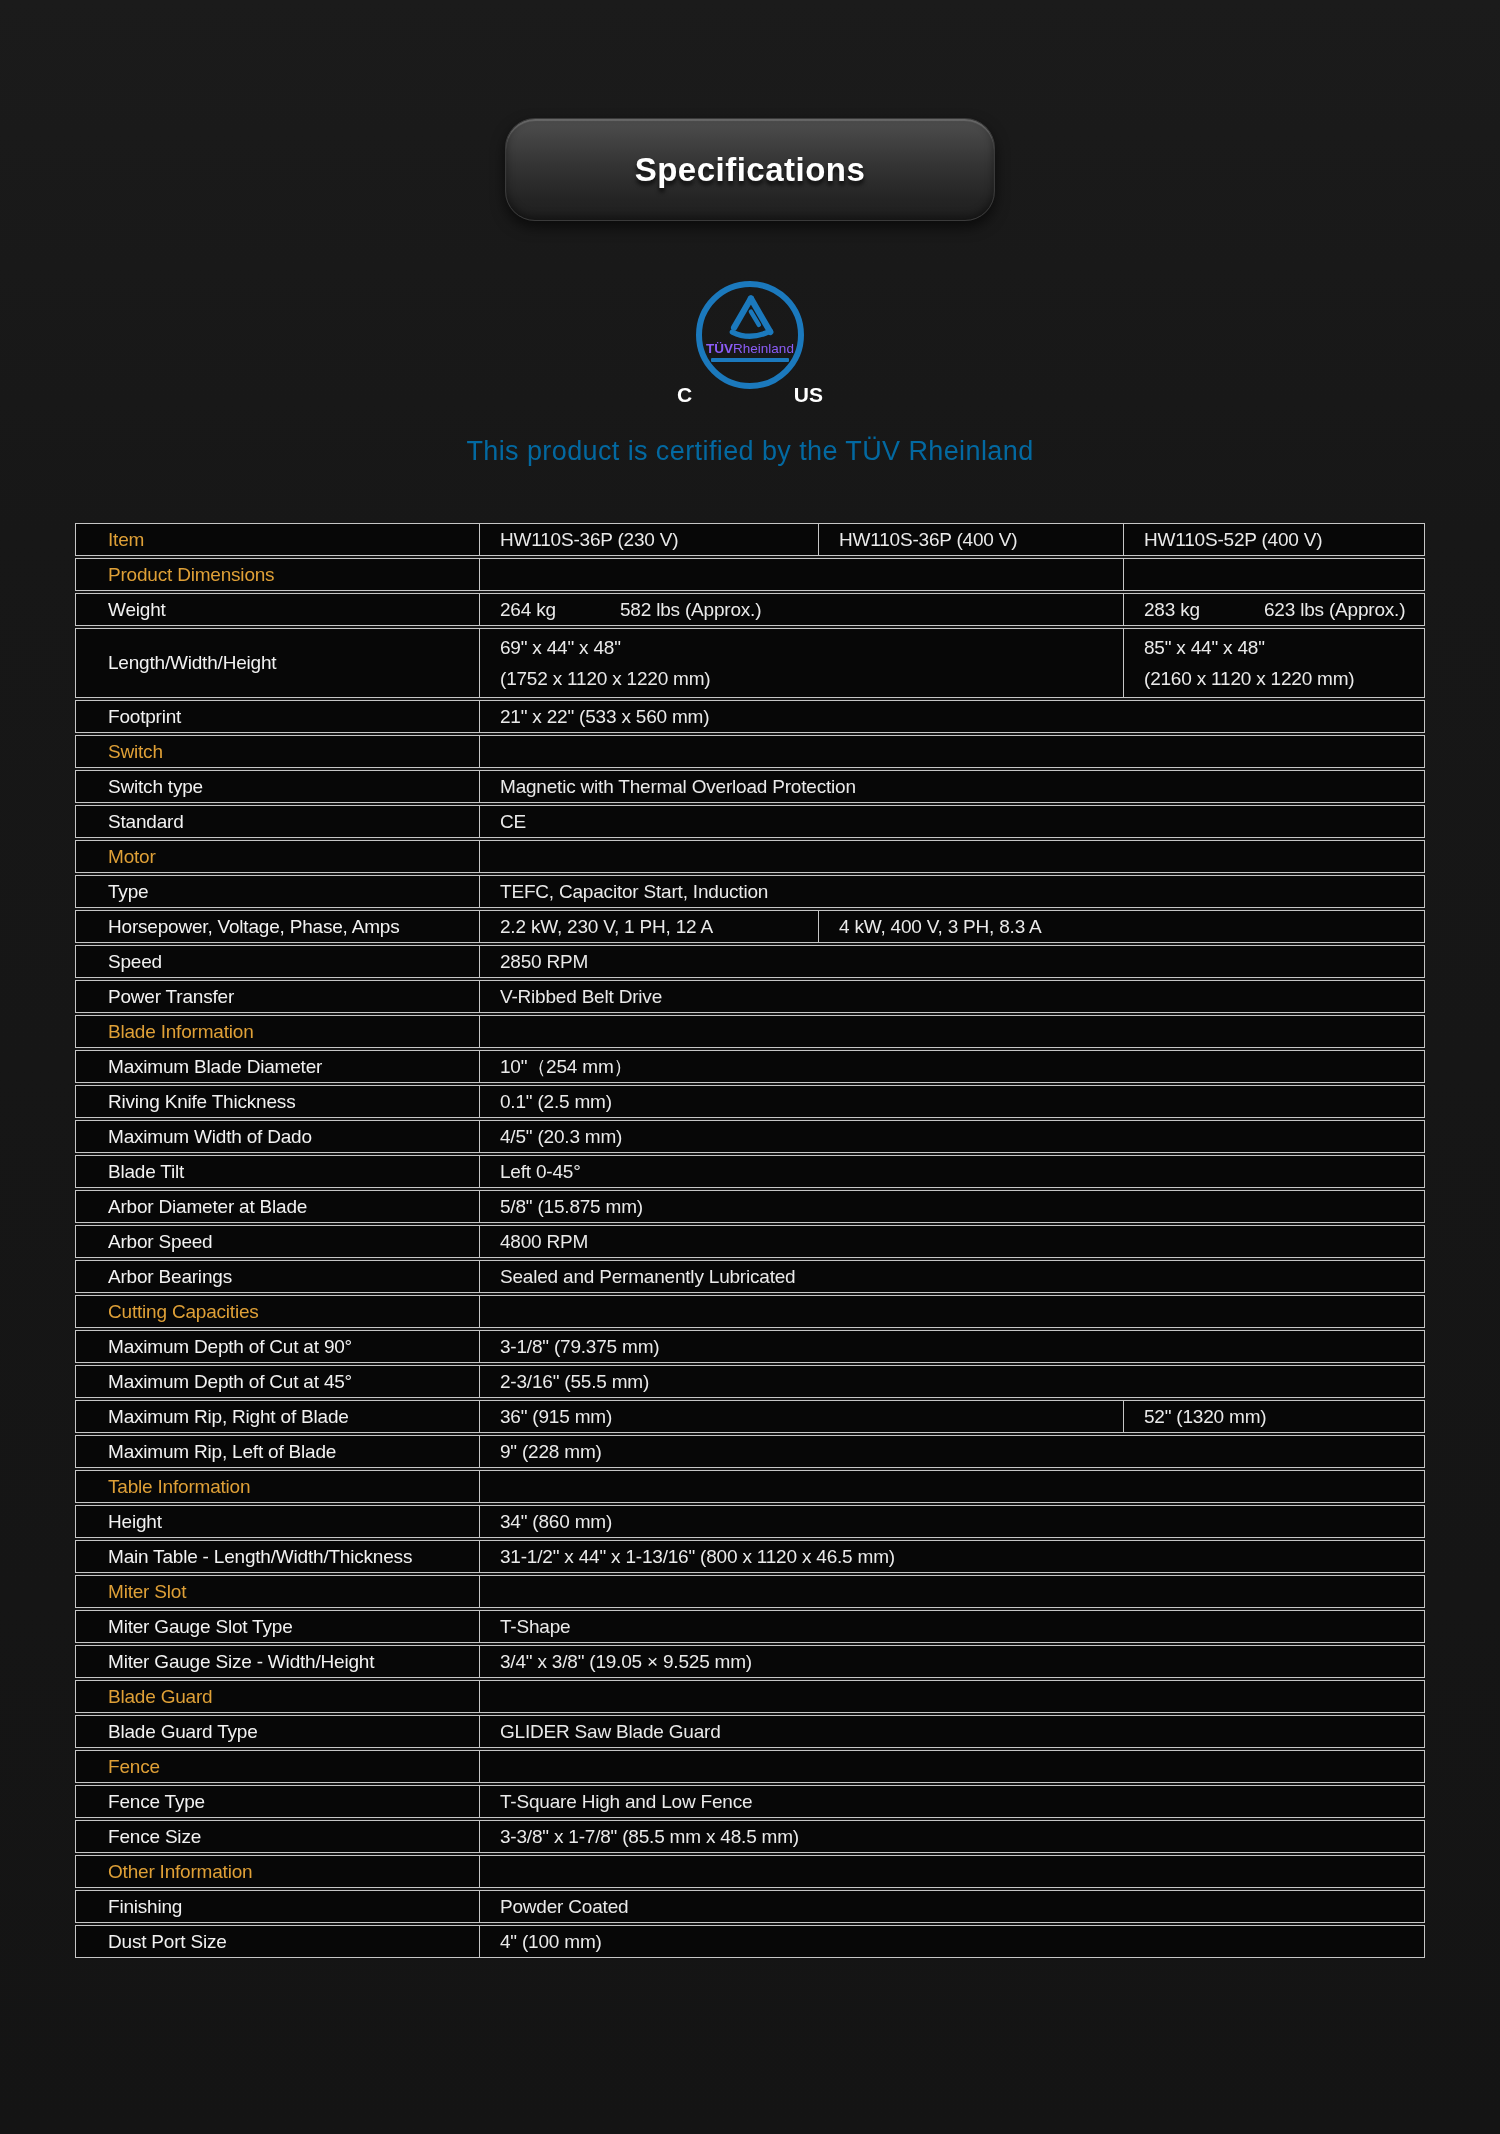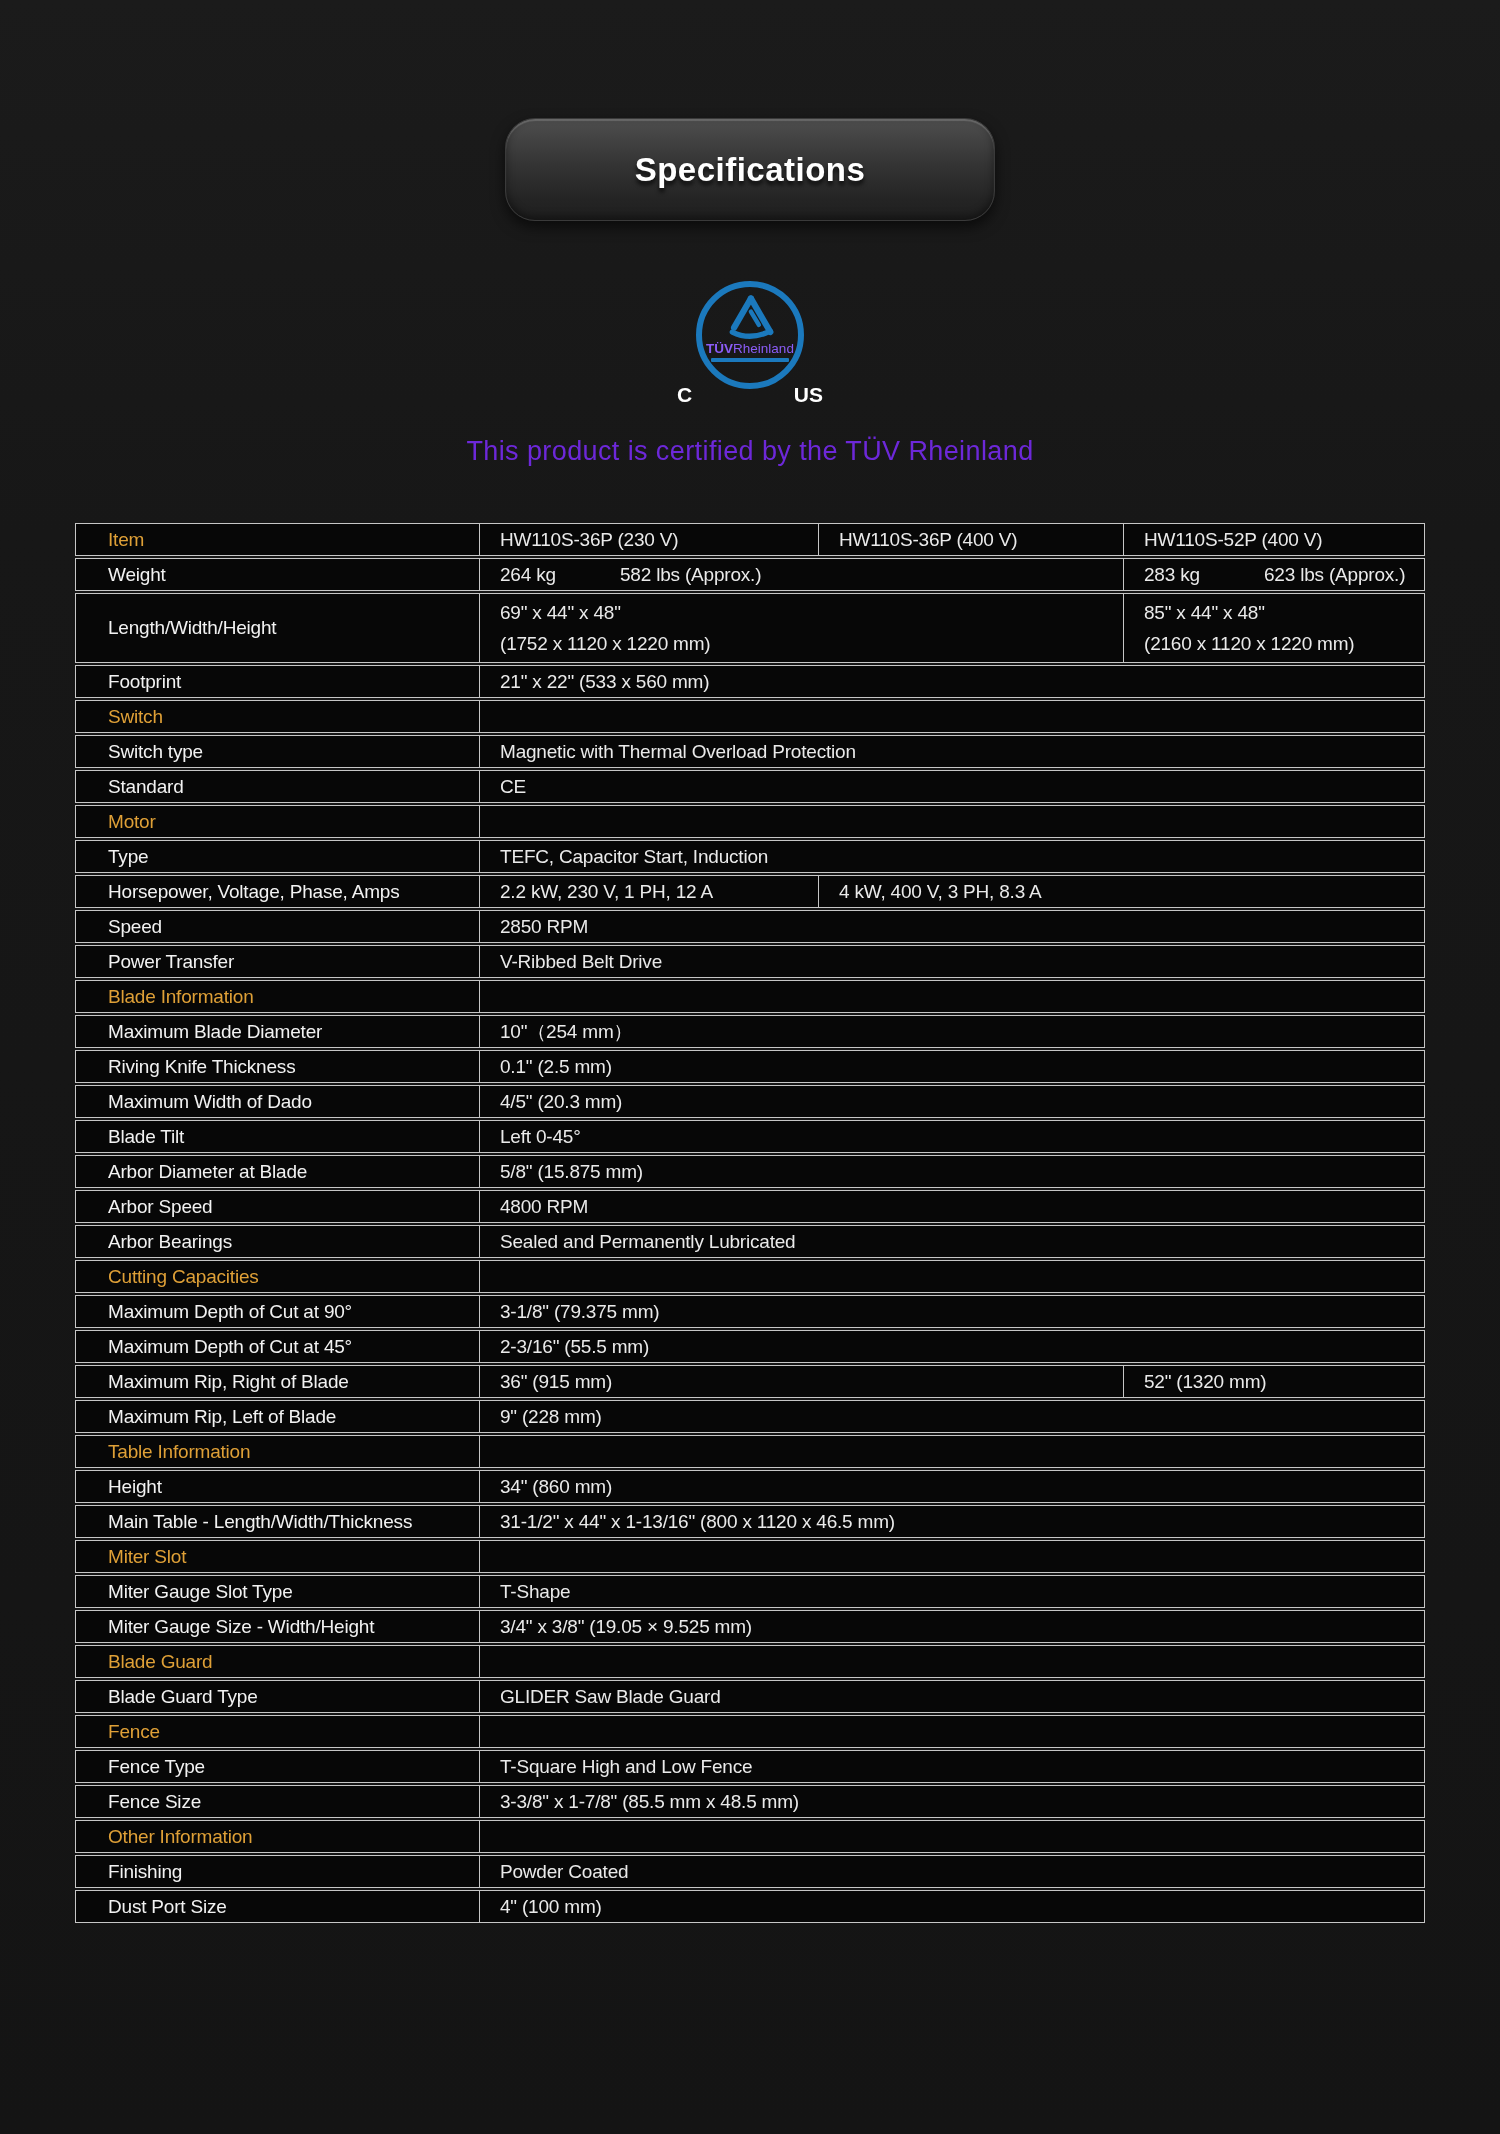--- a/index.html
+++ b/index.html
@@ -35,21 +35,21 @@
   .logo-circle svg { margin-top:7px; }
   .brand { font-size:13.5px; color:#8b5cf6; white-space:nowrap; margin-top:1px; letter-spacing:0; }
   .brand b { font-weight:bold; }
   .brand-underline { width:78px; height:4px; background:#1b79bd; margin-top:2px; border-radius:1px; }
   .mark { position:absolute; bottom:0; font-size:21px; font-weight:bold; color:#fff; }
   .mark.c  { left:2px; }
   .mark.us { right:2px; }
   
   .caption {
     margin-top:28px; text-align:center;
-    font-size:27px; color:#6d28d9; letter-spacing:.4px; line-height:32px;
+    font-size:27px; color:#0369a1; letter-spacing:.4px; line-height:32px;
   }
   
   .spec-table { width:1350px; margin:56px auto 0 auto; }
   .trow {
     display:grid;
     grid-template-columns:403px 339px 305px 1fr;
     border:1px solid #c6c6c6;
     margin-bottom:2px;
     min-height:33px;
     background:#070707;
@@ -89,20 +89,25 @@
 <p class="caption">This product is certified by the TÜV Rheinland</p>
 
 <div class="spec-table" id="spec-table">
     <div class="trow">
       <div class="cell label accent">Item</div>
       <div class="cell value span1">HW110S-36P (230 V)</div>
       <div class="cell value span1">HW110S-36P (400 V)</div>
       <div class="cell value span1">HW110S-52P (400 V)</div>
     </div>
     <div class="trow">
+      <div class="cell label accent">Product Dimensions</div>
+      <div class="cell value span2"></div>
+      <div class="cell value span1"></div>
+    </div>
+    <div class="trow">
       <div class="cell label">Weight</div>
       <div class="cell value span2">
         <span class="part1">264 kg</span>
         <span class="part2">582 lbs (Approx.)</span>
       </div>
       <div class="cell value span1">
         <span class="part1">283 kg</span>
         <span class="part2">623 lbs (Approx.)</span>
       </div>
     </div>

